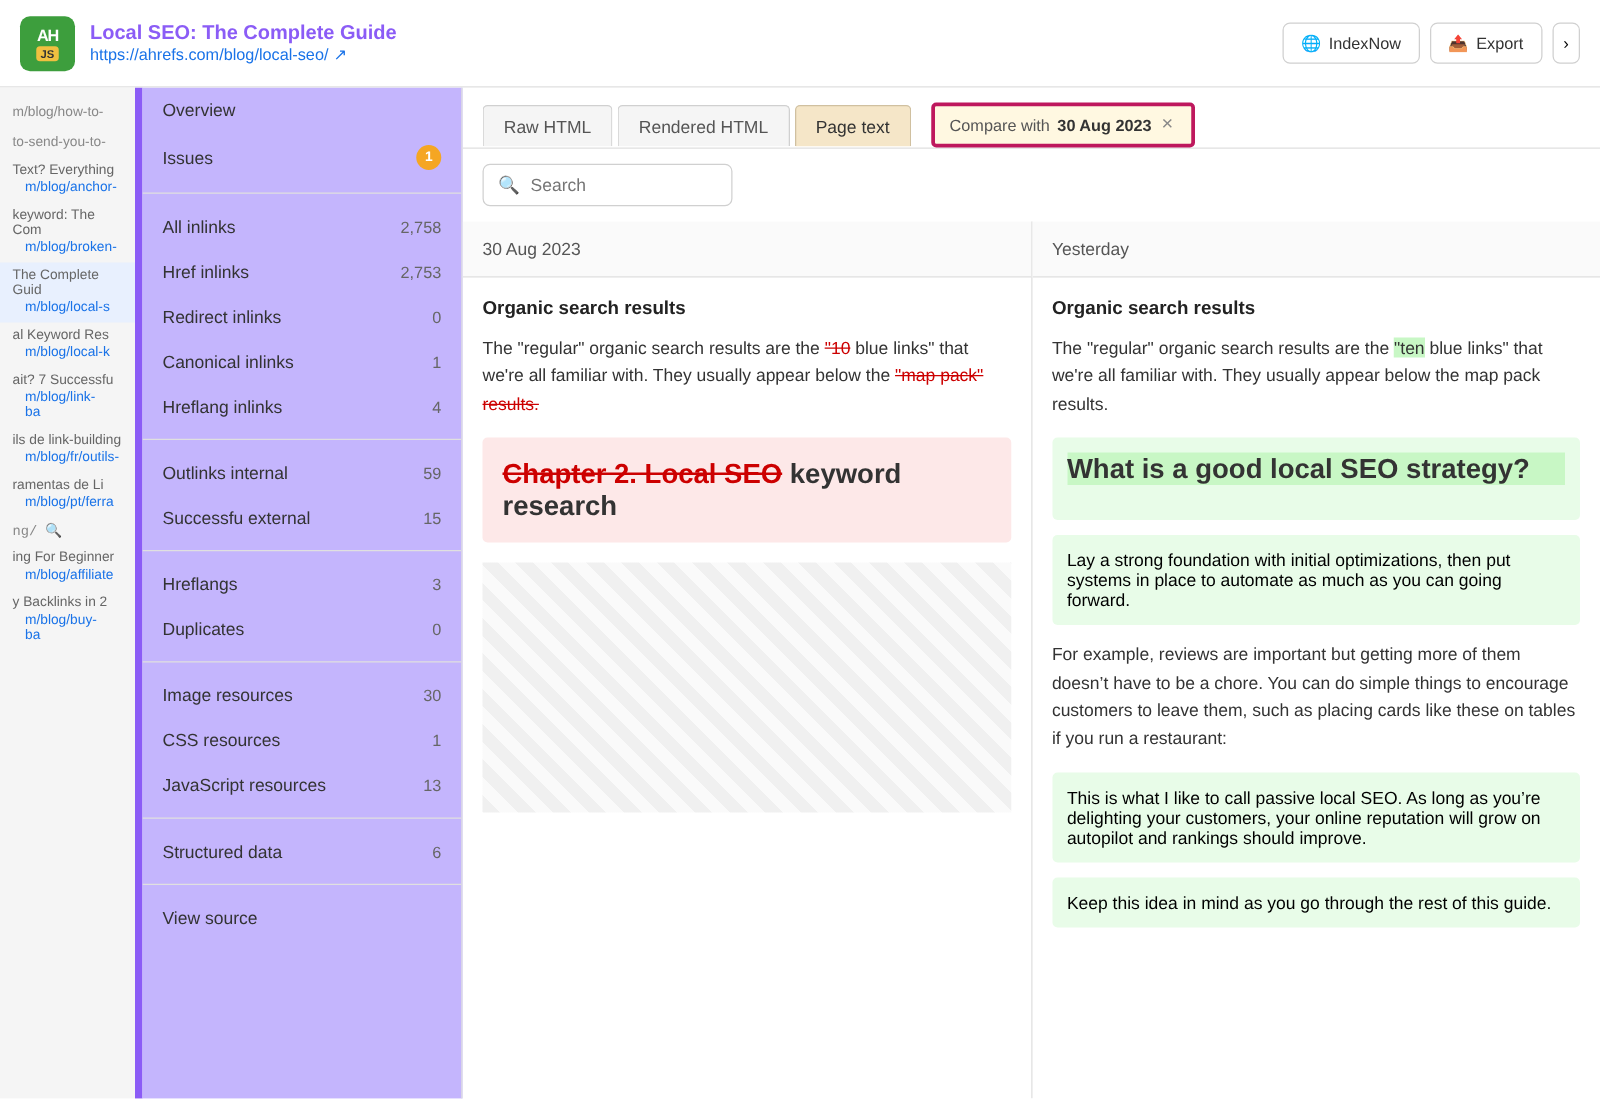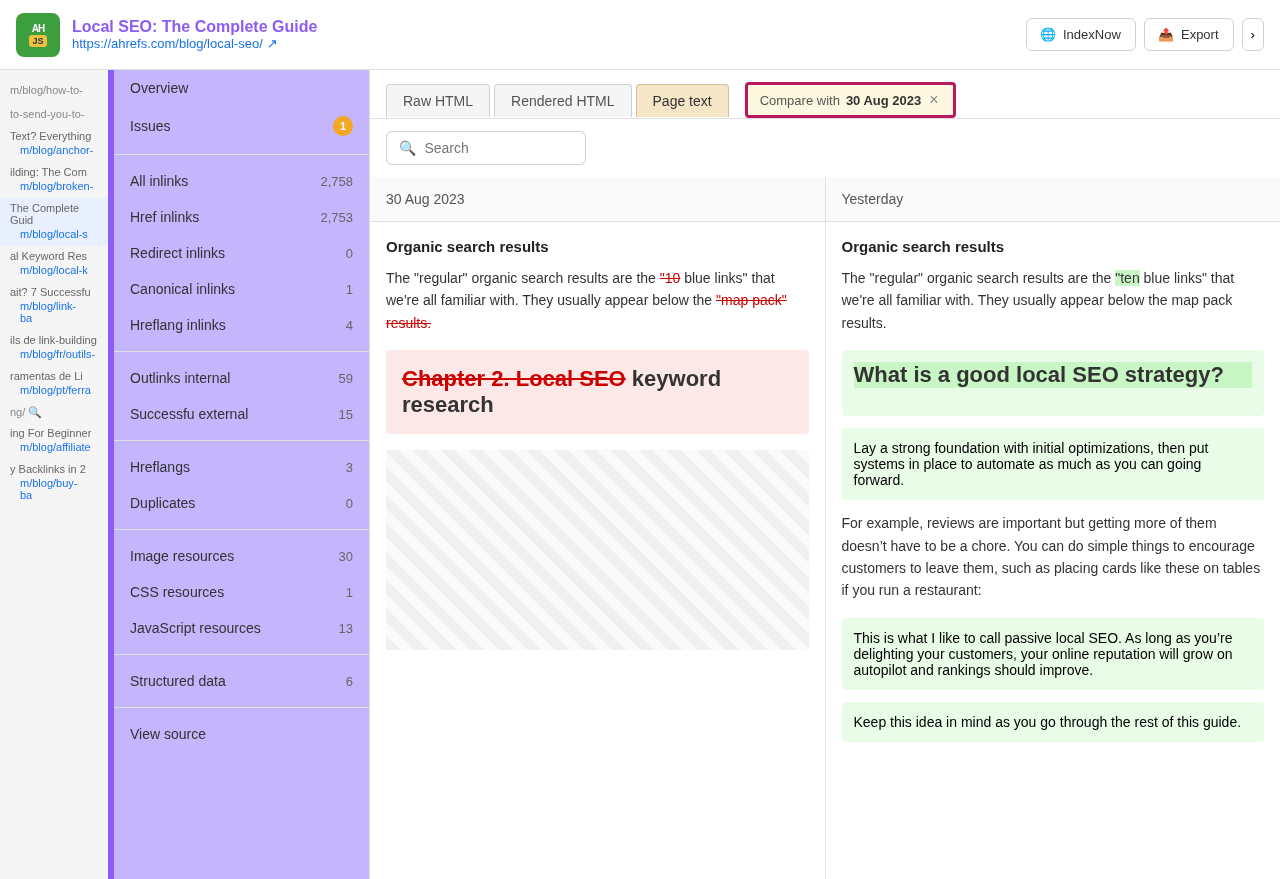--- a/index.html
+++ b/index.html
@@ -10,21 +10,21 @@
       display: flex; align-items: center; justify-content: space-between;
       padding: 8px 16px; border-bottom: 1px solid #e0e0e0; background: #fff;
       height: 70px; flex-shrink: 0;
     }
     .header-left { display: flex; align-items: center; gap: 12px; }
     .logo-box {
       width: 44px; height: 44px; background: #3d9e3d; border-radius: 8px;
       display: flex; flex-direction: column; align-items: center; justify-content: center;
       color: white; font-weight: bold; font-size: 12px; gap: 1px;
     }
-    .logo-box .logo-top { font-size: 10px; font-weight: 800; letter-spacing: -1px; }
+    .logo-box .logo-top { font-size: 13px; font-weight: 800; letter-spacing: -1px; }
     .logo-box .logo-bottom { font-size: 9px; background: #f0c040; color: #333; border-radius: 3px; padding: 1px 3px; font-weight: 700; }
     .header-title { display: flex; flex-direction: column; }
     .header-title-main { font-size: 16px; font-weight: 600; color: #8b5cf6; }
     .header-title-url { font-size: 13px; color: #1a73e8; display: flex; align-items: center; gap: 4px; }
     .header-title-url a { color: #1a73e8; text-decoration: none; }
     .header-right { display: flex; gap: 8px; align-items: center; }
     .btn-indexnow {
       display: flex; align-items: center; gap: 6px; padding: 8px 14px;
       border: 1px solid #d0d0d0; border-radius: 6px; cursor: pointer; background: #fff;
       font-size: 13px; color: #333;
@@ -166,21 +166,21 @@
 <div class="main-layout">
 
   <div class="pre-sidebar">
     <div class="pre-sidebar-item" style="font-size:11px;color:#888;">m/blog/how-to-</div>
     <div class="pre-sidebar-item" style="font-size:11px;color:#888;">to-send-you-to-</div>
     <div style="padding:4px 10px;">
       <div style="font-size:11px;color:#666;">Text? Everything</div>
       <a class="pre-sidebar-link">m/blog/anchor-</a>
     </div>
     <div style="padding:4px 10px;">
-      <div style="font-size:11px;color:#666;">ilding: The Com</div>
+      <div style="font-size:11px;color:#666;">keyword: The Com</div>
       <a class="pre-sidebar-link">m/blog/broken-</a>
     </div>
     <div style="padding:4px 10px;background:#e8f0fe;">
       <div style="font-size:11px;color:#666;">The Complete Guid</div>
       <a class="pre-sidebar-link">m/blog/local-s</a>
     </div>
     <div style="padding:4px 10px;">
       <div style="font-size:11px;color:#666;">al Keyword Res</div>
       <a class="pre-sidebar-link">m/blog/local-k</a>
     </div>
@@ -190,21 +190,21 @@
     </div>
     <div style="padding:4px 10px;">
       <div style="font-size:11px;color:#666;">ils de link-building</div>
       <a class="pre-sidebar-link">m/blog/fr/outils-</a>
     </div>
     <div style="padding:4px 10px;">
       <div style="font-size:11px;color:#666;">ramentas de Li</div>
       <a class="pre-sidebar-link">m/blog/pt/ferra</a>
     </div>
     <div style="padding:4px 10px;">
-      <div style="font-size:11px;color:#888;">ng/ 🔍</div>
+      <div style="font-size:11px;color:#888;font-family:Liberation Mono, monospace;">ng/ 🔍</div>
     </div>
     <div style="padding:4px 10px;">
       <div style="font-size:11px;color:#666;">ing For Beginner</div>
       <a class="pre-sidebar-link">m/blog/affiliate</a>
     </div>
     <div style="padding:4px 10px;">
       <div style="font-size:11px;color:#666;">y Backlinks in 2</div>
       <a class="pre-sidebar-link">m/blog/buy-ba</a>
     </div>
   </div>

